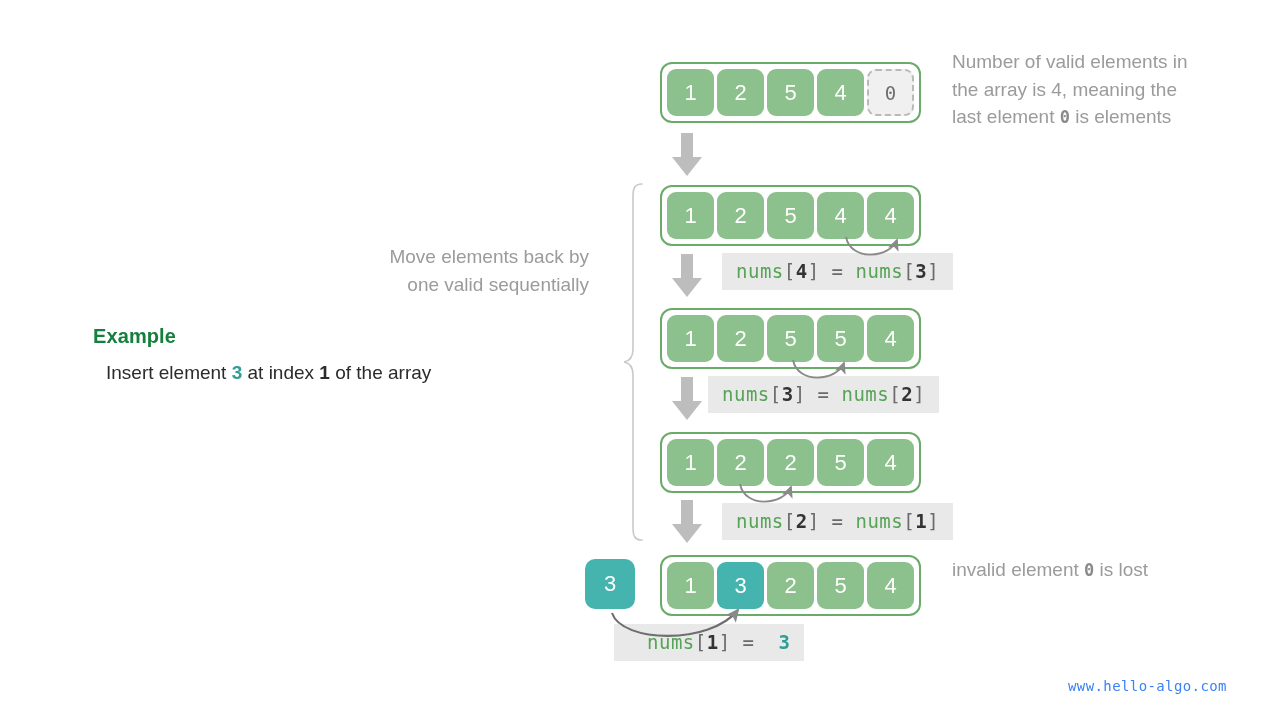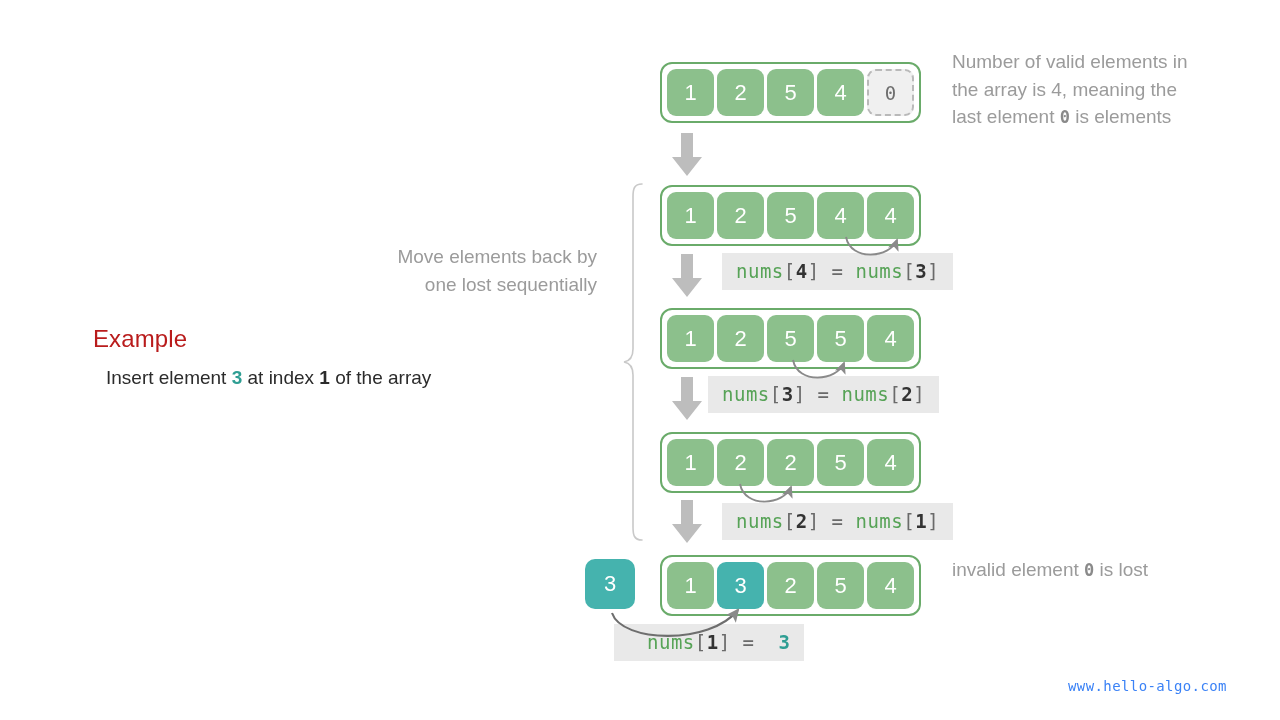--- a/index.html
+++ b/index.html
@@ -8,34 +8,34 @@
     background:#ffffff;
     font-family:"Liberation Sans", sans-serif;
     overflow:hidden;
     position:relative;
   }
   .stage{position:absolute;left:0;top:0;width:1280px;height:720px;}
 
   
   .example-block{position:absolute;left:93px;top:325px;width:470px;}
   .example-title{
-    font-size:24px;font-weight:normal;color:#b91c1c;letter-spacing:.1px;
+    font-size:20px;font-weight:bold;color:#15803d;letter-spacing:.1px;
     margin:0 0 12px 0;line-height:1.15;
   }
   .example-line{font-size:19px;color:#2b2b2b;line-height:1.3;margin:13px;}
   .hl-teal{color:#2e9e93;font-weight:bold;}
   .hl-dark{color:#2b2b2b;font-weight:bold;}
 
   
   .note{
     position:absolute;color:#9b9b9b;font-size:19px;line-height:1.45;
   }
   .note-right-top{left:952px;top:48px;width:310px;}
   .note-right-bottom{left:952px;top:556px;width:310px;}
-  .note-left-mid{left:292px;top:243px;width:305px;text-align:right;}
+  .note-left-mid{left:284px;top:243px;width:305px;text-align:right;}
   .mono0{font-family:"DejaVu Sans Mono", monospace;font-weight:bold;font-size:17px;color:#8a8a8a;}
 
   
   .brace{position:absolute;left:622px;top:183px;width:22px;height:358px;}
 
   
   .array{
     position:absolute;
     border:2px solid #6aab6a;
     border-radius:12px;
@@ -114,21 +114,21 @@
   </div>
 
   <div class="note note-right-top">
     <div>Number of valid elements in</div>
     <div>the array is 4, meaning the</div>
     <div><span>last element </span><span class="mono0">0</span><span> is elements</span></div>
   </div>
 
   <div class="note note-left-mid">
     <div>Move elements back by</div>
-    <div>one lost sequentially</div>
+    <div>one valid sequentially</div>
   </div>
 
   <div class="note note-right-bottom">
     <div><span>invalid element </span><span class="mono0">0</span><span> is lost</span></div>
   </div>
 
   <svg class="brace" viewBox="0 0 22 358">
     <path d="M20 1 C12 1 11 6 11 14 L11 166 C11 174 8 178 2 179 C8 180 11 184 11 192 L11 344 C11 352 12 357 20 357" fill="none" stroke="#c9c9c9" stroke-width="1.6" stroke-linecap="round"></path>
   </svg>
 

